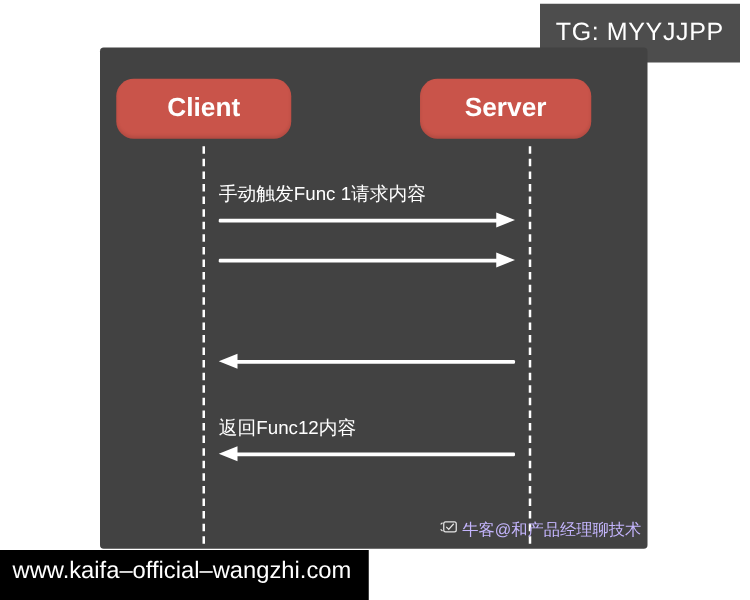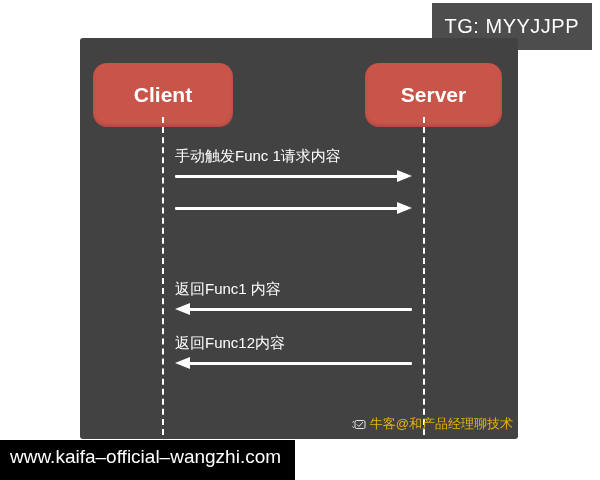--- a/index.html
+++ b/index.html
@@ -17,28 +17,28 @@
   }
 
   
   .panel{
     position:absolute;left:80px;top:38px;width:438px;height:401px;
     background:#424242;border-radius:3px;
   }
 
   
   .actor{
-    position:absolute;top:25px;height:64px;
+    position:absolute;top:25px;height:48px;
     background:#c9544a;border-radius:14px;
     color:#fff;font-weight:bold;font-size:21px;
     display:flex;align-items:center;justify-content:center;
     box-shadow:inset 0 -2px 3px rgba(0,0,0,0.12);
   }
   .actor-client{left:13px;width:140px;}
-  .actor-server{left:285px;width:137px;}
+  .actor-server{left:256px;width:137px;}
 
   
   .lifeline{
     position:absolute;top:79px;bottom:4px;width:0;
     border-left:2px dashed #ffffff;
   }
   .lifeline-client{left:82px;}
   .lifeline-server{left:343px;}
 
   
@@ -58,22 +58,22 @@
   .arrow-head{
     position:absolute;top:0;width:0;height:0;
     border-top:6px solid transparent;border-bottom:6px solid transparent;
   }
   .arrow-right .arrow-head{right:0;border-left:15px solid #ffffff;}
   .arrow-left  .arrow-head{left:0;border-right:15px solid #ffffff;}
 
   
   .credit{
     position:absolute;right:5px;bottom:6px;
-    color:#eab308;font-size:13px;
-    display:flex;align-items:center;gap:3px;white-space:nowrap;
+    color:#c4b5fd;font-size:13px;
+    display:flex;gap:3px;white-space:nowrap;
   }
   .credit svg{display:block;}
 
   
   .watermark-bar{
     position:absolute;left:0;top:440px;height:34px;
     background:#000000;color:#ffffff;font-size:19px;
     display:flex;align-items:center;
     padding:0 14px 16px 10px;white-space:nowrap;
   }
@@ -100,21 +100,20 @@
   </div>
 
   <div class="message msg-2">
     <div class="arrow arrow-right">
       <div class="arrow-line"></div>
       <div class="arrow-head"></div>
     </div>
   </div>
 
   <div class="message msg-3">
-    <div class="msg-label">返回Func1 内容</div>
     <div class="arrow arrow-left">
       <div class="arrow-line"></div>
       <div class="arrow-head"></div>
     </div>
   </div>
 
   <div class="message msg-4">
     <div class="msg-label">返回Func12内容</div>
     <div class="arrow arrow-left">
       <div class="arrow-line"></div>

